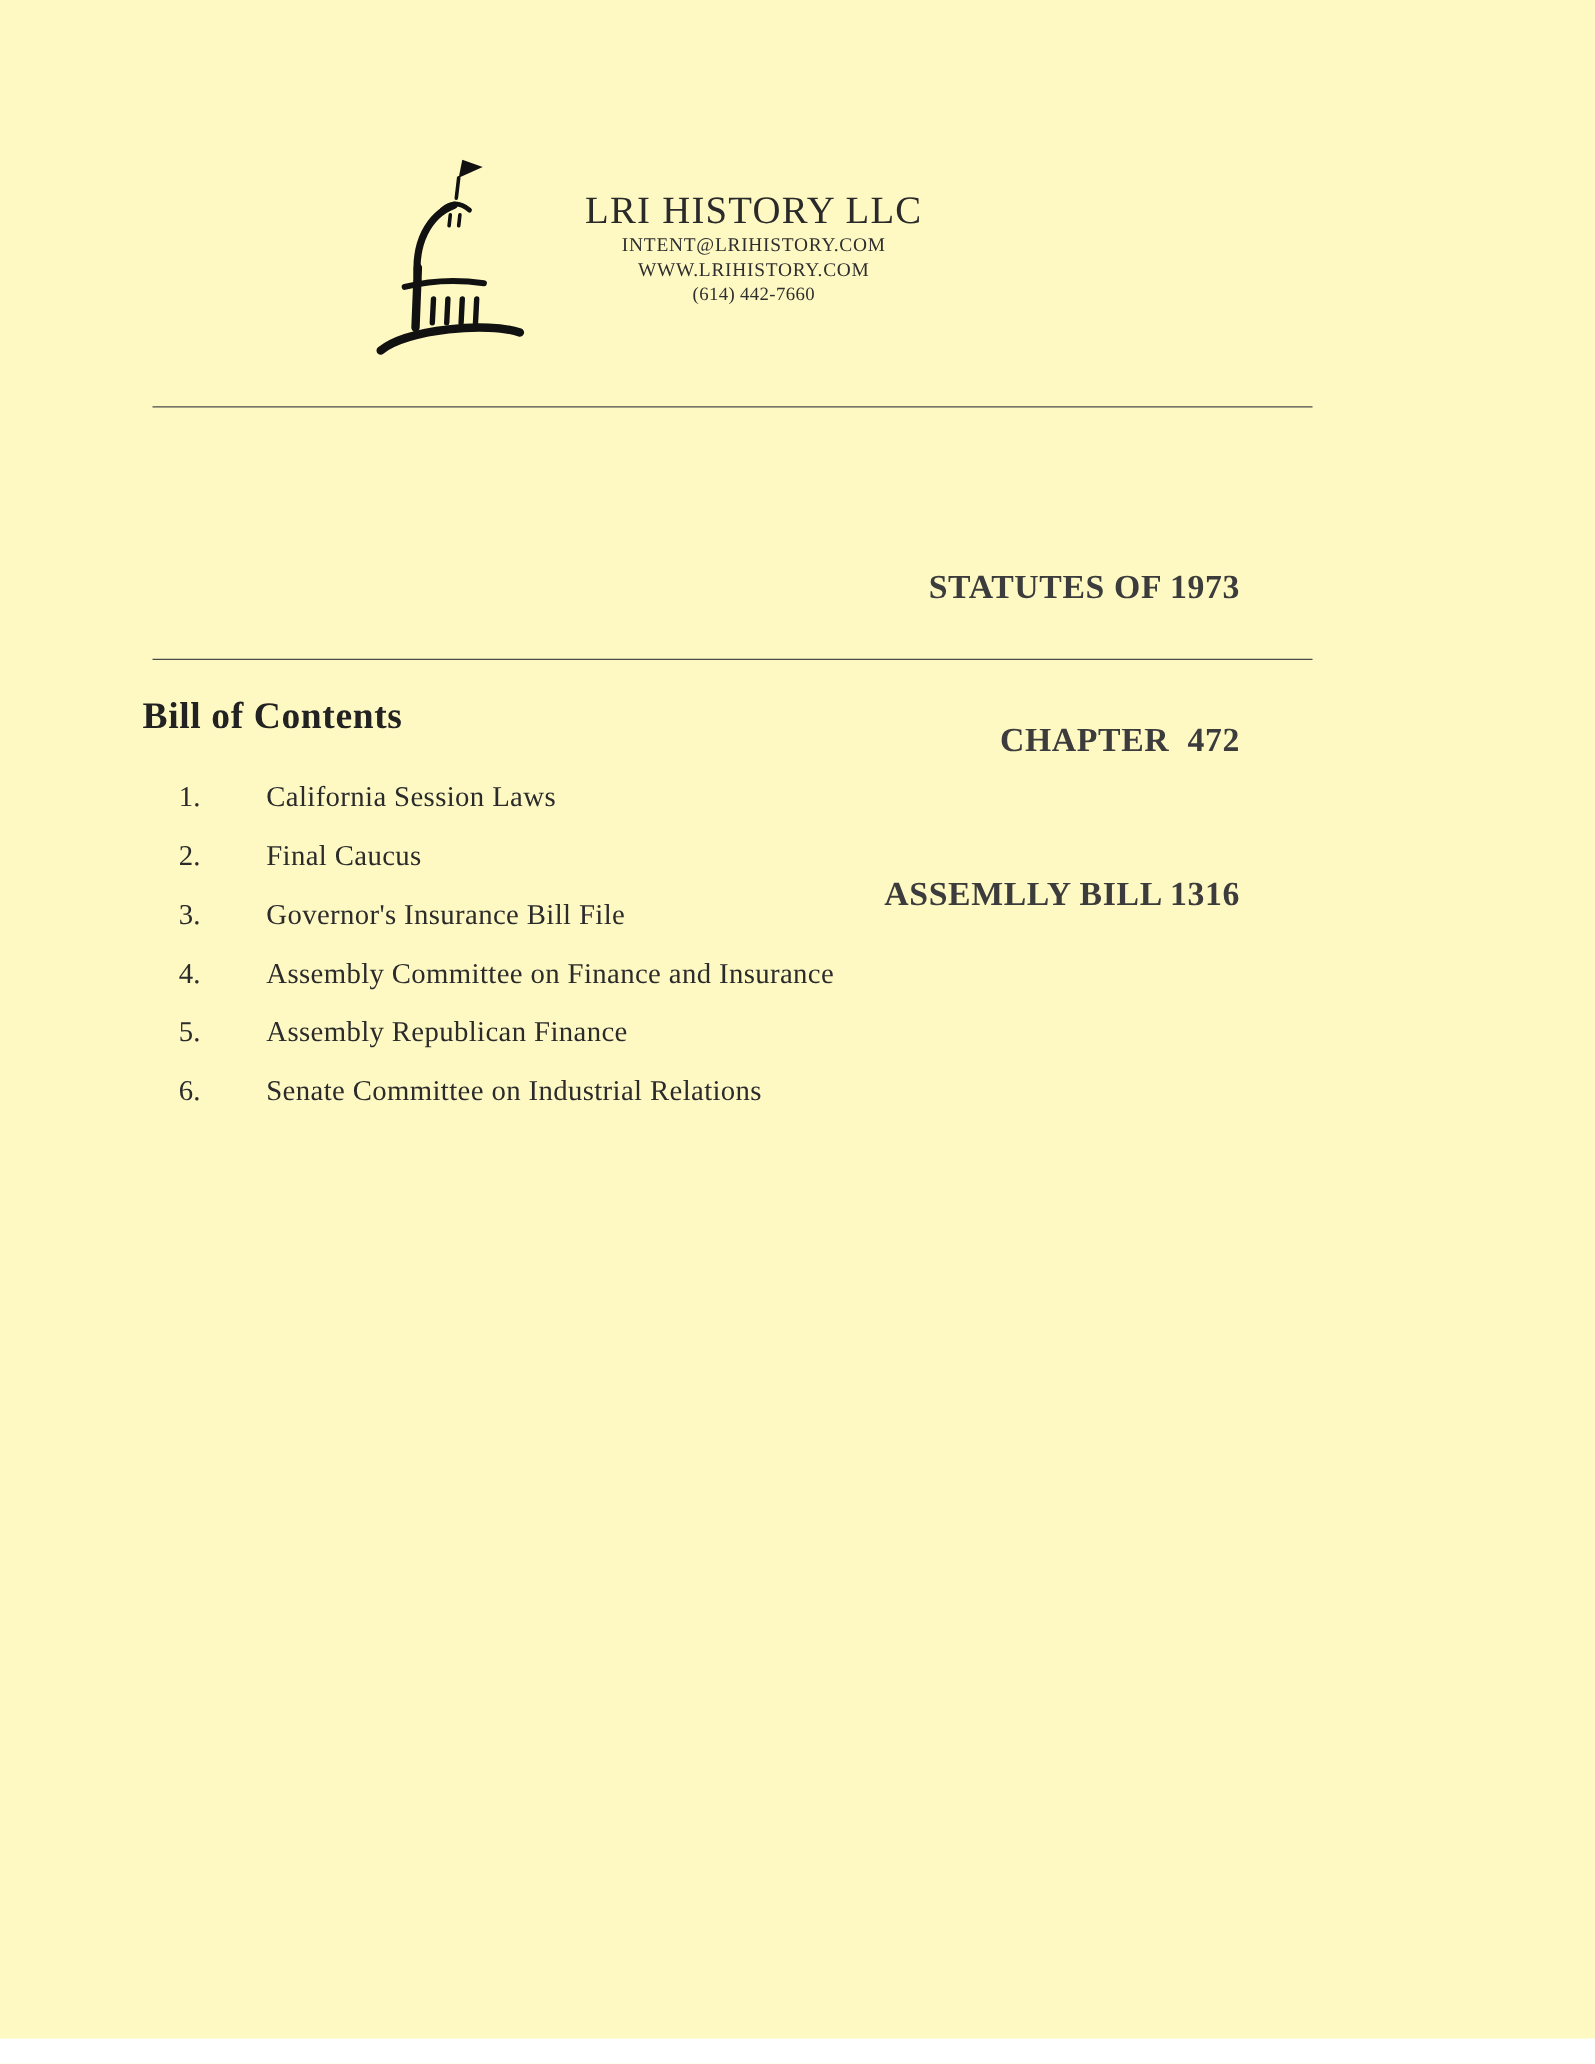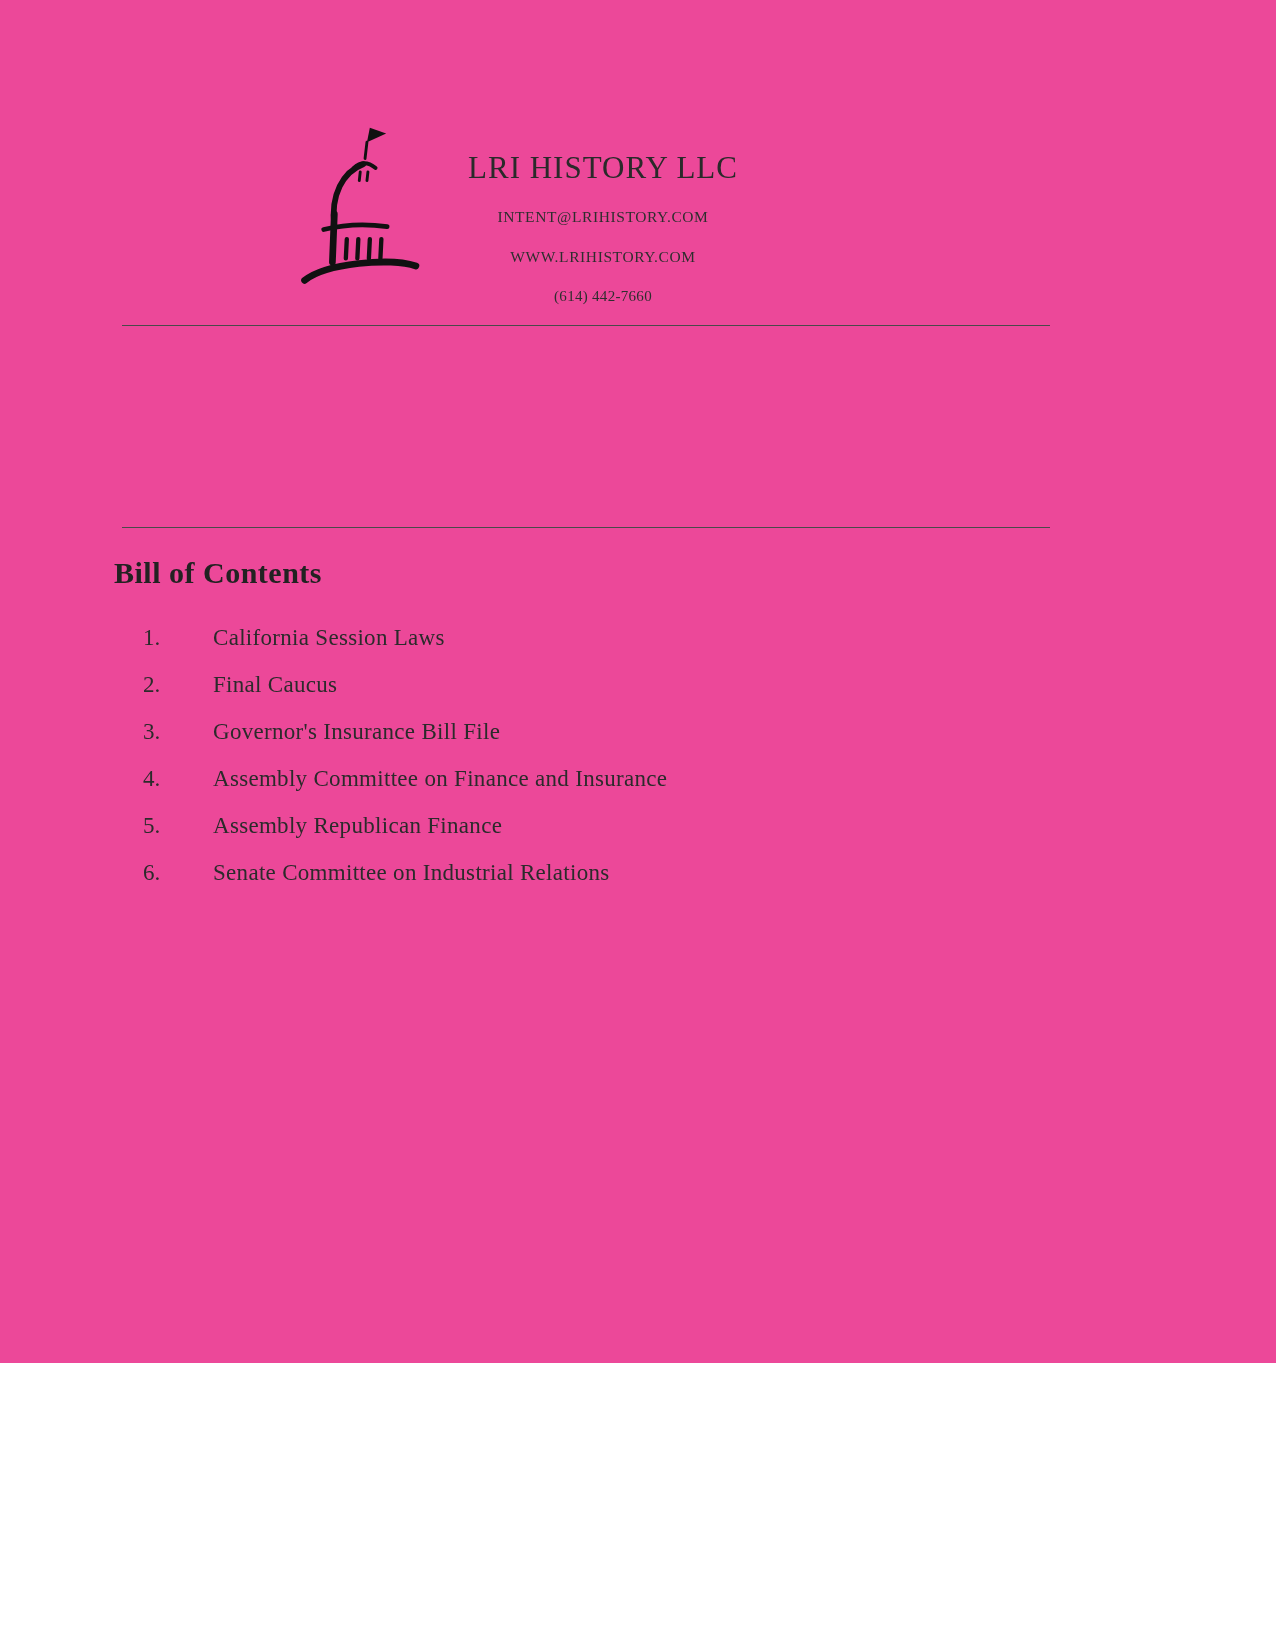--- a/index.html
+++ b/index.html
@@ -3,22 +3,22 @@
 <meta charset="utf-8">
 <style>
   html, body {
     margin: 0;
     padding: 0;
     background: #ffffff;
   }
   .page {
     position: relative;
     width: 1276px;
-    height: 1363px;
-    background: #ec4899;
+    height: 1631px;
+    background: #fef9c3;
     font-family: "Liberation Serif", serif;
     color: #1f1f1f;
     overflow: hidden;
   }
 
   
   .logo {
     position: absolute;
     left: 292px;
     top: 122px;
@@ -35,21 +35,21 @@
   .company-name {
     font-size: 31px;
     letter-spacing: 1px;
     color: #2a2a2a;
     white-space: nowrap;
   }
   .contact-line {
     font-size: 15.5px;
     letter-spacing: 0.6px;
     color: #2e2e2e;
-    margin-top: 22px;
+    margin-top: 2px;
     white-space: nowrap;
   }
   .contact-line.phone {
     font-size: 15px;
     letter-spacing: 0.3px;
   }
 
   
   .rule {
     position: absolute;
@@ -139,20 +139,25 @@
 
   <div class="header-text">
     <div class="company-name">LRI HISTORY LLC</div>
     <div class="contact-line">INTENT@LRIHISTORY.COM</div>
     <div class="contact-line">WWW.LRIHISTORY.COM</div>
     <div class="contact-line phone">(614) 442-7660</div>
   </div>
 
   <div class="rule rule-top"></div>
 
+  <div class="title-block">
+    <div>STATUTES OF 1973</div>
+    <div>CHAPTER  472</div>
+    <div>ASSEMLLY BILL 1316</div>
+  </div>
 
   <div class="rule rule-bottom"></div>
 
   <div class="toc-heading">Bill of Contents</div>
 
   <div class="toc-list">
     <div class="toc-item">
       <span class="toc-item-number">1.</span>
       <span class="toc-item-label">California Session Laws</span>
     </div>

